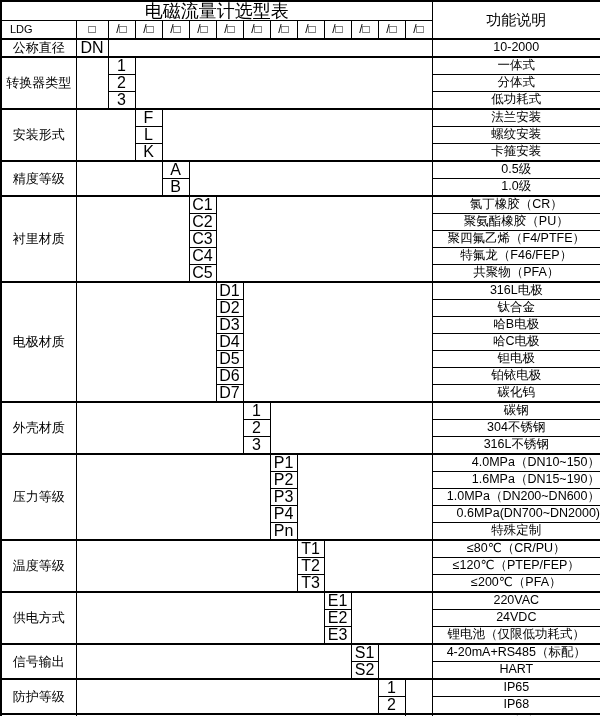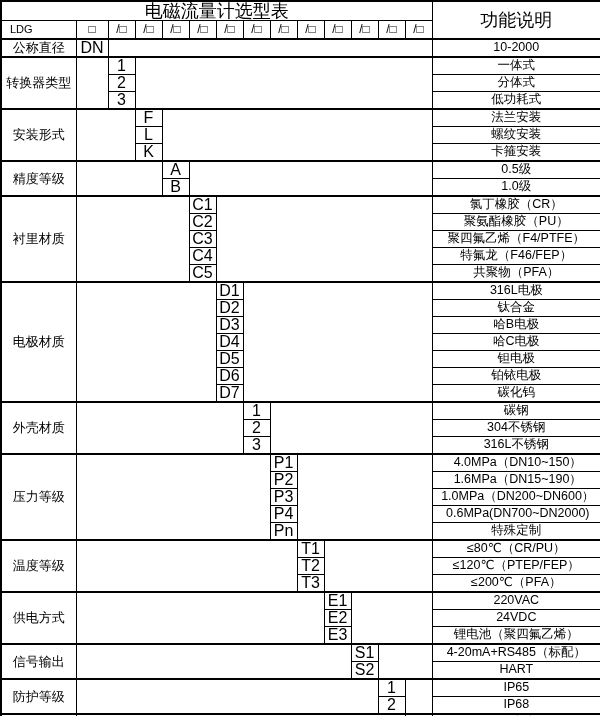--- a/index.html
+++ b/index.html
@@ -18,25 +18,25 @@
     text-align:center;
     vertical-align:middle;
     font-size:13px;
     line-height:1;
     white-space:nowrap;
     overflow:hidden;
   }
   tr.r-title{height:15px;}
   tr.r-ldg{height:18px;}
   td.title-cell{font-size:18px;}
-  td.fn-header{font-size:18px;}
+  td.fn-header{font-size:15px;}
   td.lbl{font-size:13px;}
   td.code{font-size:16px;}
   td.desc{font-size:12.5px;}
-  td.desc.left{text-align:center;padding-left:3px;}
+  td.desc.left{text-align:right;padding-left:3px;}
   td.prefix{text-align:left;padding-left:8px;font-size:11px;}
   td.box{font-size:12px;}
   
   tr.blk td{border-top:2px solid #000;}
 </style>
 </head>
 <body>
 
 <table class="sel">
   <colgroup>
@@ -237,21 +237,21 @@
         <td class="code">E1</td>
         <td class="sp" rowspan="3" colspan="3"></td>
         <td class="desc">220VAC</td>
       </tr>
       <tr>
         <td class="code">E2</td>
         <td class="desc">24VDC</td>
       </tr>
       <tr>
         <td class="code">E3</td>
-        <td class="desc">锂电池（聚四氟乙烯）</td>
+        <td class="desc">锂电池（仅限低功耗式）</td>
       </tr>
       <tr class="blk">
         <td class="lbl" rowspan="2">信号输出</td>
         <td class="sp" rowspan="2" colspan="10"></td>
         <td class="code">S1</td>
         <td class="sp" rowspan="2" colspan="2"></td>
         <td class="desc">4-20mA+RS485（标配）</td>
       </tr>
       <tr>
         <td class="code">S2</td>

